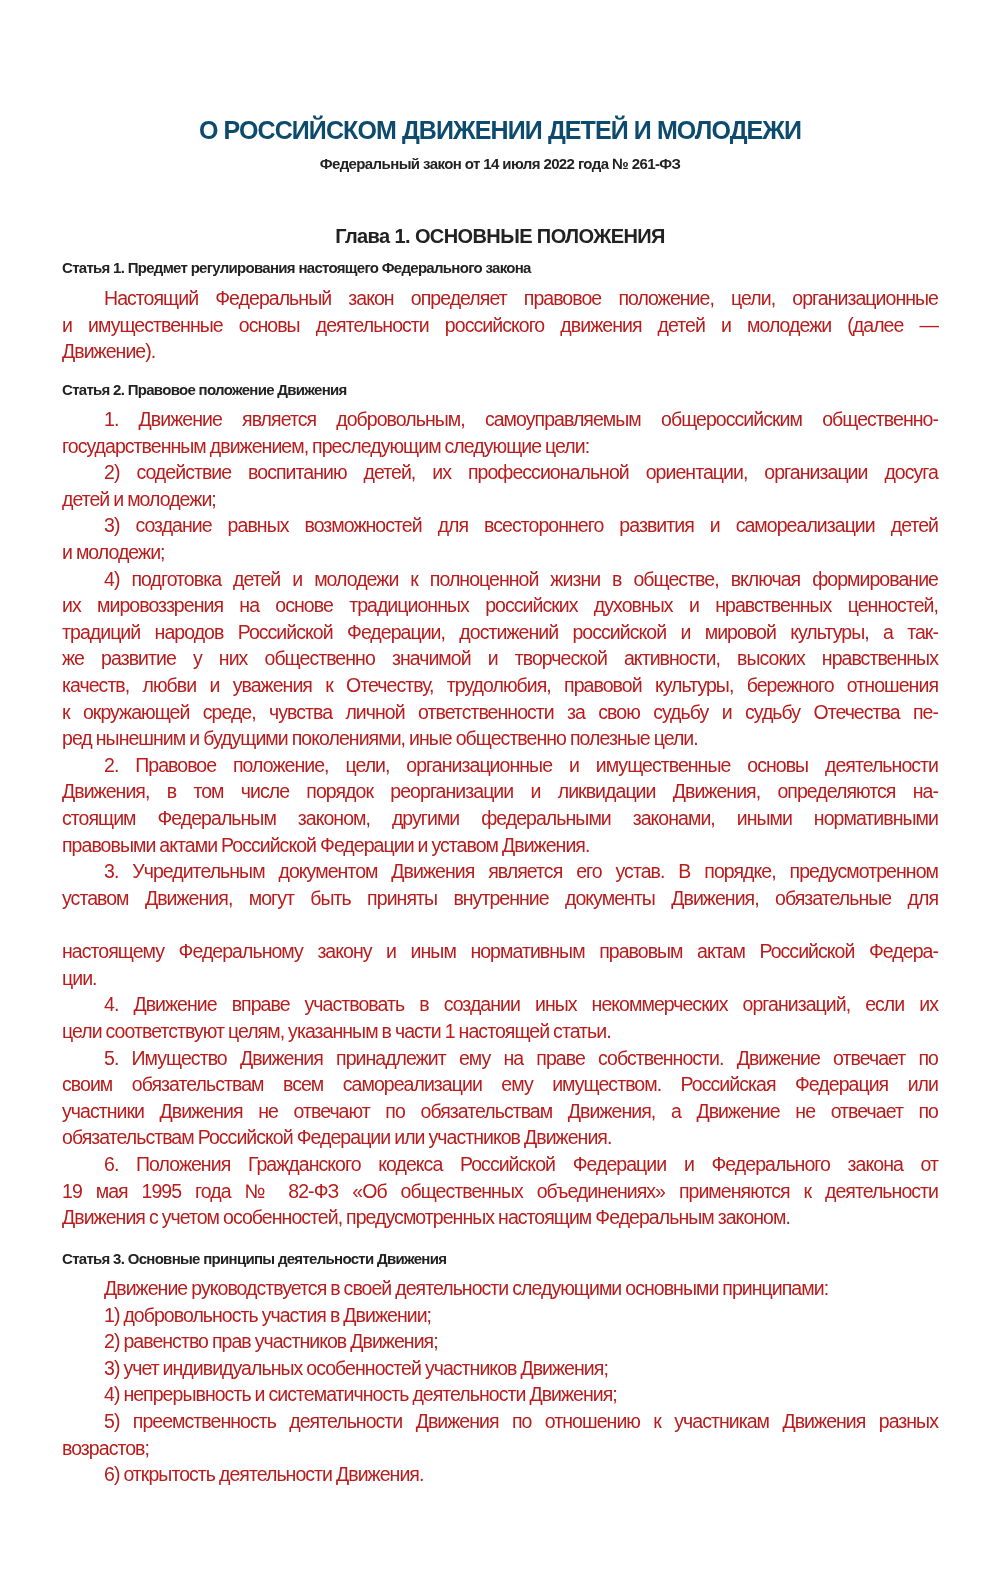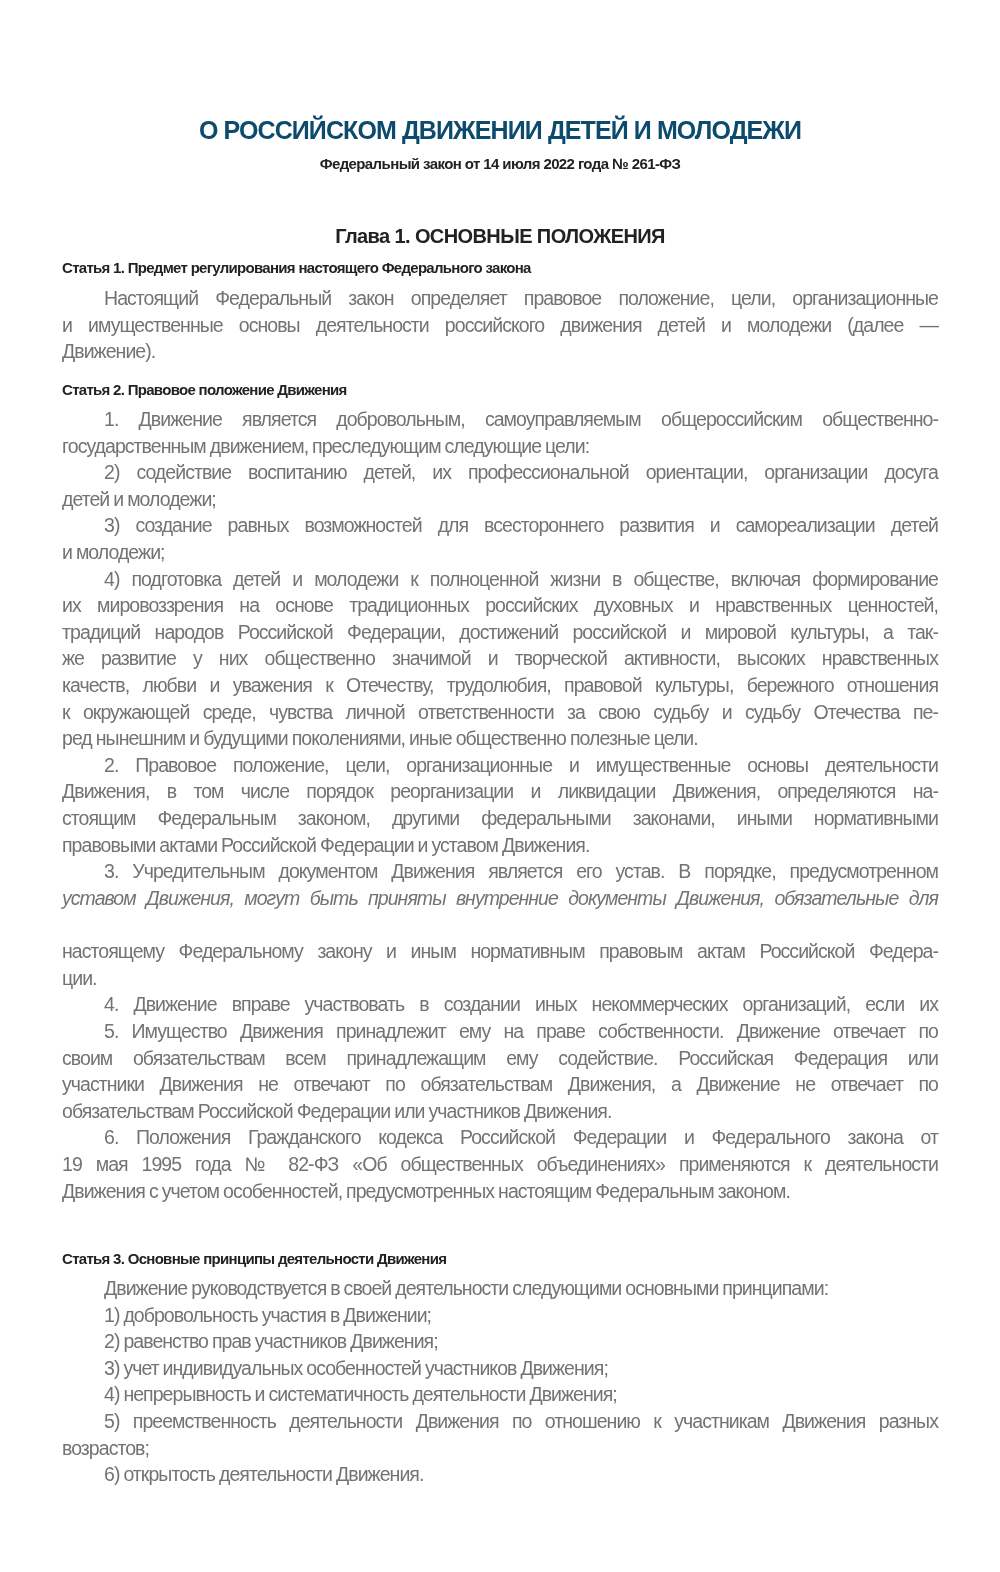--- a/index.html
+++ b/index.html
@@ -20,21 +20,21 @@
     position: absolute; left: 0; width: 876px; top: 225px; text-align: center;
     font-weight: bold; font-size: 20px; letter-spacing: -0.6px; color: #222;
   }
   .art-head {
     position: absolute; left: 0; font-weight: bold; font-size: 15px; letter-spacing: -0.7px; color: #222;
     white-space: nowrap;
   }
   .block { position: absolute; left: 0; width: 876px; }
   .ln {
     display: block; height: 26.6px; line-height: 26.6px; font-size: 19.5px; letter-spacing: -0.95px;
-    word-spacing: -0.5px; text-align: justify; text-align-last: justify; white-space: nowrap; color: #737373;
+    word-spacing: -0.5px; text-align: justify; text-align-last: justify; white-space: nowrap; color: #b91c1c;
   }
   .ln.last { text-align-last: left; }
   .ind { text-indent: 42px; }
 </style>
 </head>
 <body>
 
 <div class="page">
   <div class="title">О РОССИЙСКОМ ДВИЖЕНИИ ДЕТЕЙ И МОЛОДЕЖИ</div>
   <div class="subtitle">Федеральный закон от 14 июля 2022 года № 261-ФЗ</div>
@@ -60,26 +60,27 @@
     <span class="ln" style="white-space: nowrap;">традиций народов Российской Федерации, достижений российской и мировой культуры, а так-</span>
     <span class="ln" style="white-space: nowrap;">же развитие у них общественно значимой и творческой активности, высоких нравственных</span>
     <span class="ln" style="white-space: nowrap;">качеств, любви и уважения к Отечеству, трудолюбия, правовой культуры, бережного отношения</span>
     <span class="ln" style="white-space: nowrap;">к окружающей среде, чувства личной ответственности за свою судьбу и судьбу Отечества пе-</span>
     <span class="ln last" style="white-space: nowrap;">ред нынешним и будущими поколениями, иные общественно полезные цели.</span>
     <span class="ln ind" style="white-space: nowrap;">2. Правовое положение, цели, организационные и имущественные основы деятельности</span>
     <span class="ln" style="white-space: nowrap;">Движения, в том числе порядок реорганизации и ликвидации Движения, определяются на-</span>
     <span class="ln" style="white-space: nowrap;">стоящим Федеральным законом, другими федеральными законами, иными нормативными</span>
     <span class="ln last" style="white-space: nowrap;">правовыми актами Российской Федерации и уставом Движения.</span>
     <span class="ln ind" style="white-space: nowrap;">3. Учредительным документом Движения является его устав. В порядке, предусмотренном</span>
-    <span class="ln" style="white-space: nowrap; font-style: italic;">уставом Движения, могут быть приняты внутренние документы Движения, обязательные для</span>
+    <span class="ln" style="white-space: nowrap;">уставом Движения, могут быть приняты внутренние документы Движения, обязательные для</span>
     <span class="ln" style="white-space: nowrap; margin-top: 27px;">настоящему Федеральному закону и иным нормативным правовым актам Российской Федера-</span>
     <span class="ln last" style="white-space: nowrap;">ции.</span>
     <span class="ln ind" style="white-space: nowrap;">4. Движение вправе участвовать в создании иных некоммерческих организаций, если их</span>
+    <span class="ln last" style="white-space: nowrap;">цели соответствуют целям, указанным в части 1 настоящей статьи.</span>
     <span class="ln ind" style="white-space: nowrap;">5. Имущество Движения принадлежит ему на праве собственности. Движение отвечает по</span>
-    <span class="ln" style="white-space: nowrap;">своим обязательствам всем принадлежащим ему содействие. Российская Федерация или</span>
+    <span class="ln" style="white-space: nowrap;">своим обязательствам всем самореализации ему имуществом. Российская Федерация или</span>
     <span class="ln" style="white-space: nowrap;">участники Движения не отвечают по обязательствам Движения, а Движение не отвечает по</span>
     <span class="ln last" style="white-space: nowrap;">обязательствам Российской Федерации или участников Движения.</span>
     <span class="ln ind" style="white-space: nowrap;">6. Положения Гражданского кодекса Российской Федерации и Федерального закона от</span>
     <span class="ln" style="white-space: nowrap;">19 мая 1995 года № 82-ФЗ «Об общественных объединениях» применяются к деятельности</span>
     <span class="ln last" style="white-space: nowrap;">Движения с учетом особенностей, предусмотренных настоящим Федеральным законом.</span>
   </div>
 
   <div class="art-head" style="top:1250px">Статья 3. Основные принципы деятельности Движения</div>
   <div class="block" style="top:1275px">
     <span class="ln ind last" style="white-space: nowrap;">Движение руководствуется в своей деятельности следующими основными принципами:</span>

